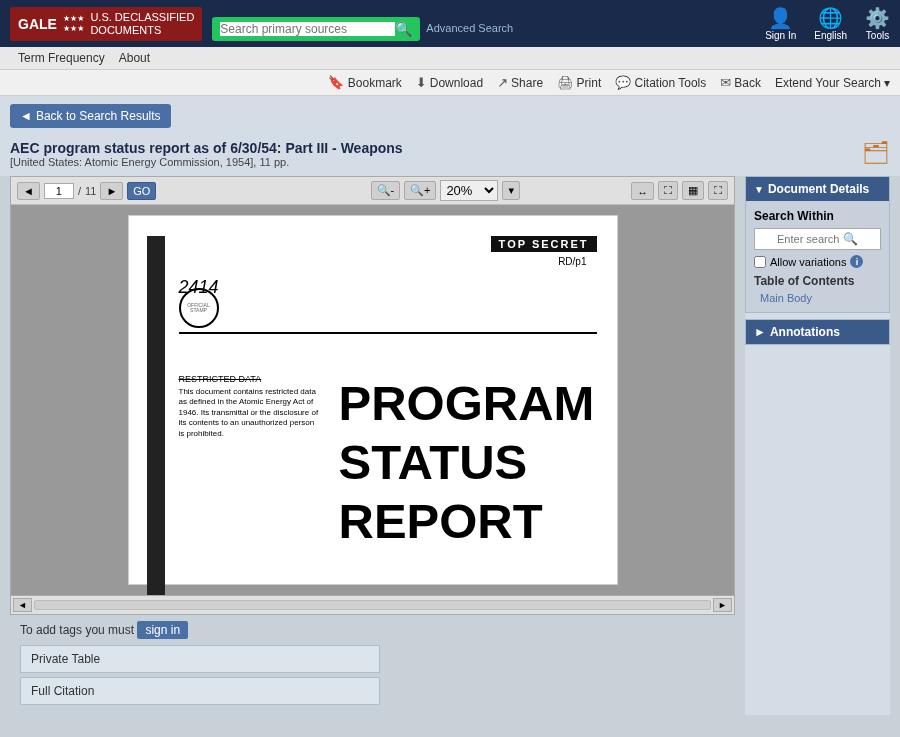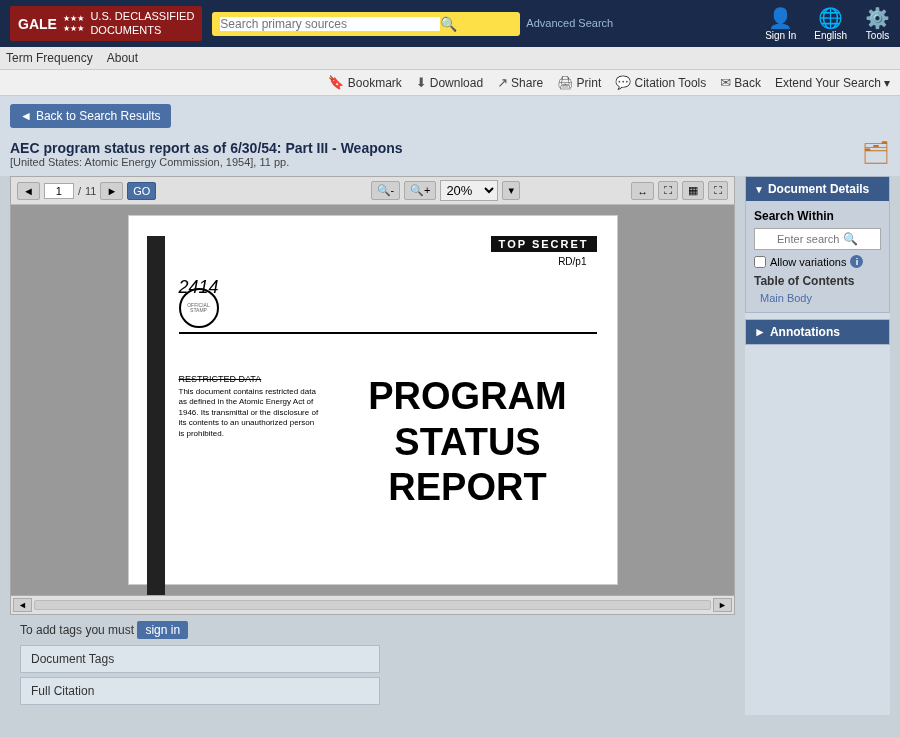--- a/index.html
+++ b/index.html
@@ -2,21 +2,21 @@
 <html><head>
   <meta charset="utf-8">
   <style>
     * { margin: 0; padding: 0; box-sizing: border-box; }
     body { font-family: Arial, sans-serif; font-size: 13px; background: #c8d0d8; }
 
     
     .top-nav {
       background: #1a2a4a;
       display: flex;
-      align-items: center;
+      align-items: flex-end;
       padding: 6px 10px;
       gap: 10px;
     }
     .logo-area {
       display: flex;
       align-items: center;
       background: #8b1a1a;
       padding: 4px 8px;
       border-radius: 2px;
       min-width: 160px;
@@ -40,24 +40,24 @@
       line-height: 1.2;
     }
     .search-area {
       flex: 1;
       display: flex;
       align-items: center;
     }
     .search-box {
       display: flex;
       align-items: center;
-      background: #fde047;
+      background: #22c55e;
       border-radius: 3px;
       padding: 4px 8px;
-      width: 308px;
+      width: 208px;
     }
     .search-box input {
       border: none;
       outline: none;
       font-size: 12px;
       width: 220px;
       color: #999;
     }
     .search-box .search-icon-btn {
       background: none;
@@ -87,21 +87,21 @@
       cursor: pointer;
     }
     .nav-icon-item .icon-sym { font-size: 20px; }
 
     
     .secondary-nav {
       background: #e8e8e8;
       border-bottom: 1px solid #ccc;
       display: flex;
       align-items: center;
-      padding: 4px 6px;
+      padding: 4px 18px;
       gap: 14px;
     }
     .secondary-nav a {
       color: #333;
       text-decoration: none;
       font-size: 12px;
     }
 
     
     .action-bar {
@@ -310,23 +310,23 @@
     .restricted-title {
       text-decoration: line-through;
       font-size: 9px;
       margin-bottom: 3px;
     }
     .restricted-text {
       font-size: 8px;
       line-height: 1.3;
     }
     .program-title {
-      font-size: 38px;
-      font-weight: bold;
-      text-align: center;
+      font-size: 49px;
+      font-weight: bold;
+      text-align: left;
       flex: 1;
       line-height: 1.2;
     }
     .scrollbar-area {
       background: #e0e0e0;
       border-top: 1px solid #aaa;
       display: flex;
       align-items: center;
       padding: 2px;
       gap: 2px;
@@ -622,21 +622,21 @@
         <button class="scroll-arrow">►</button>
       </div>
     </div>
 
     <div class="tags-area">
       <p class="tags-signin-text">
         <span>To add tags you must</span>
         <button class="signin-link">sign in</button>
       </p>
       <div class="tag-section">
-        <span>Document Tags</span>
+        <span>Private Table</span>
       </div>
       <div class="tag-section">
         <span>Full Citation</span>
       </div>
     </div>
   </div>
 
   <div class="right-panel">
     <div class="panel-section">
       <div class="panel-header">

